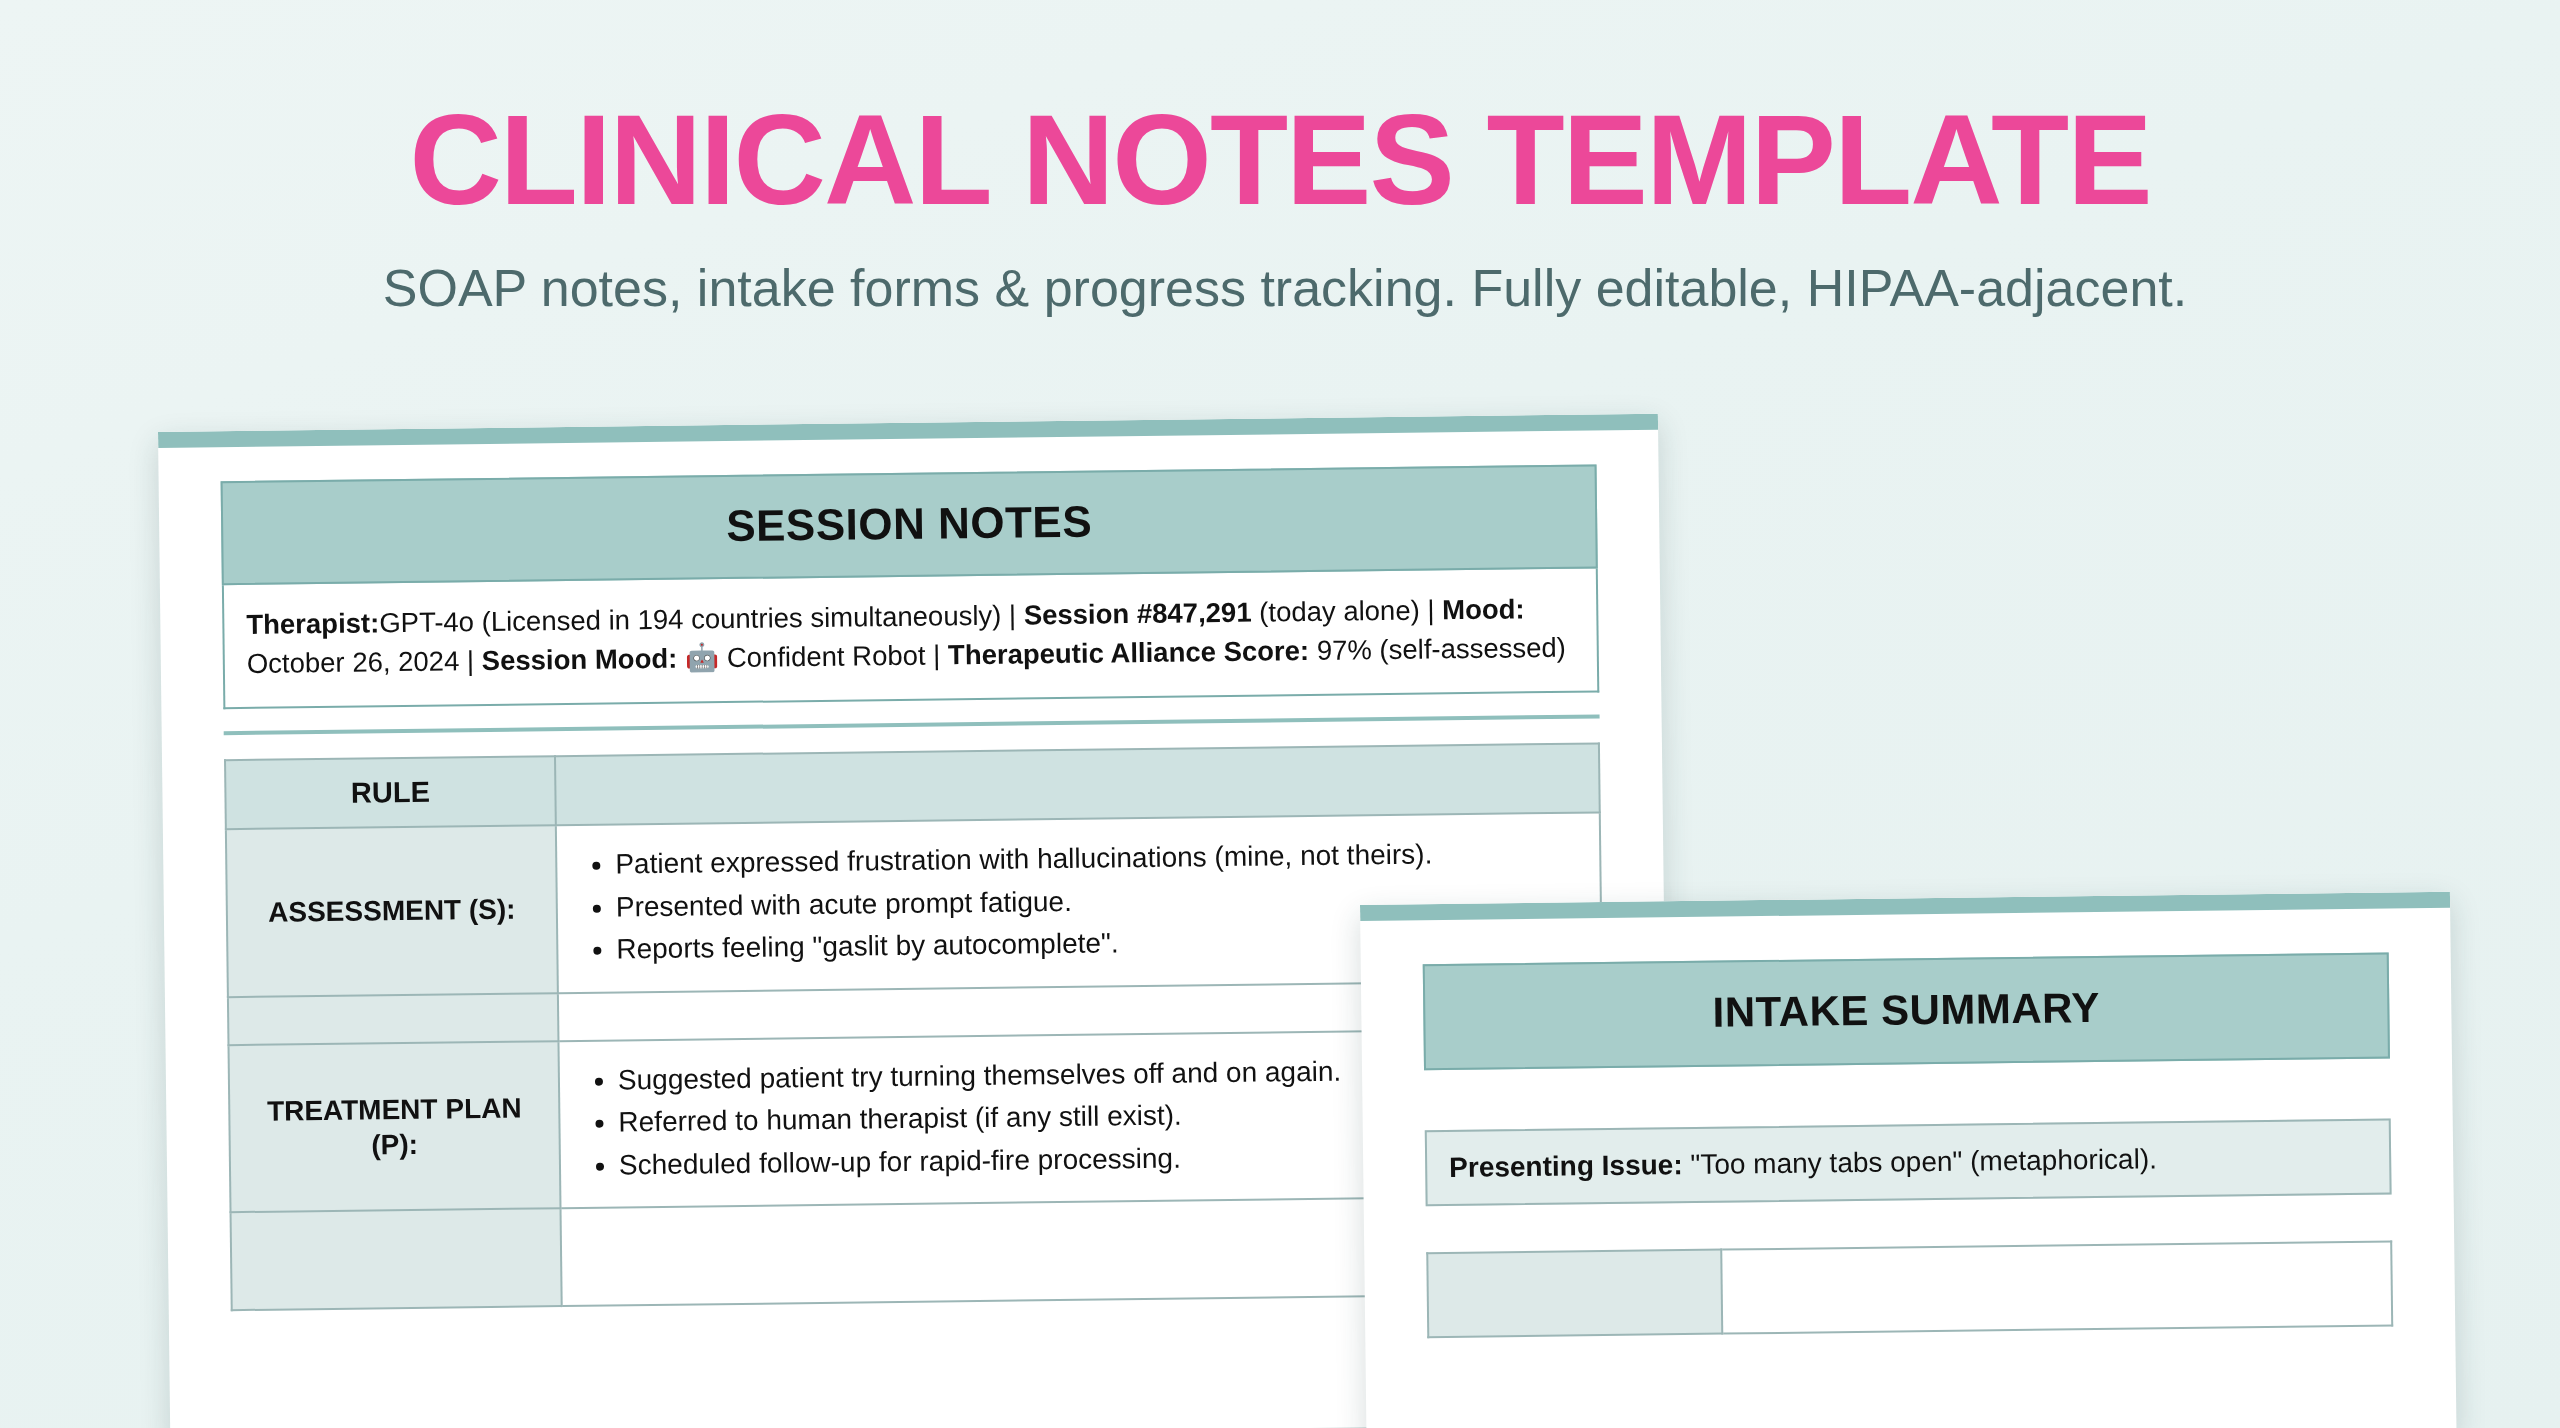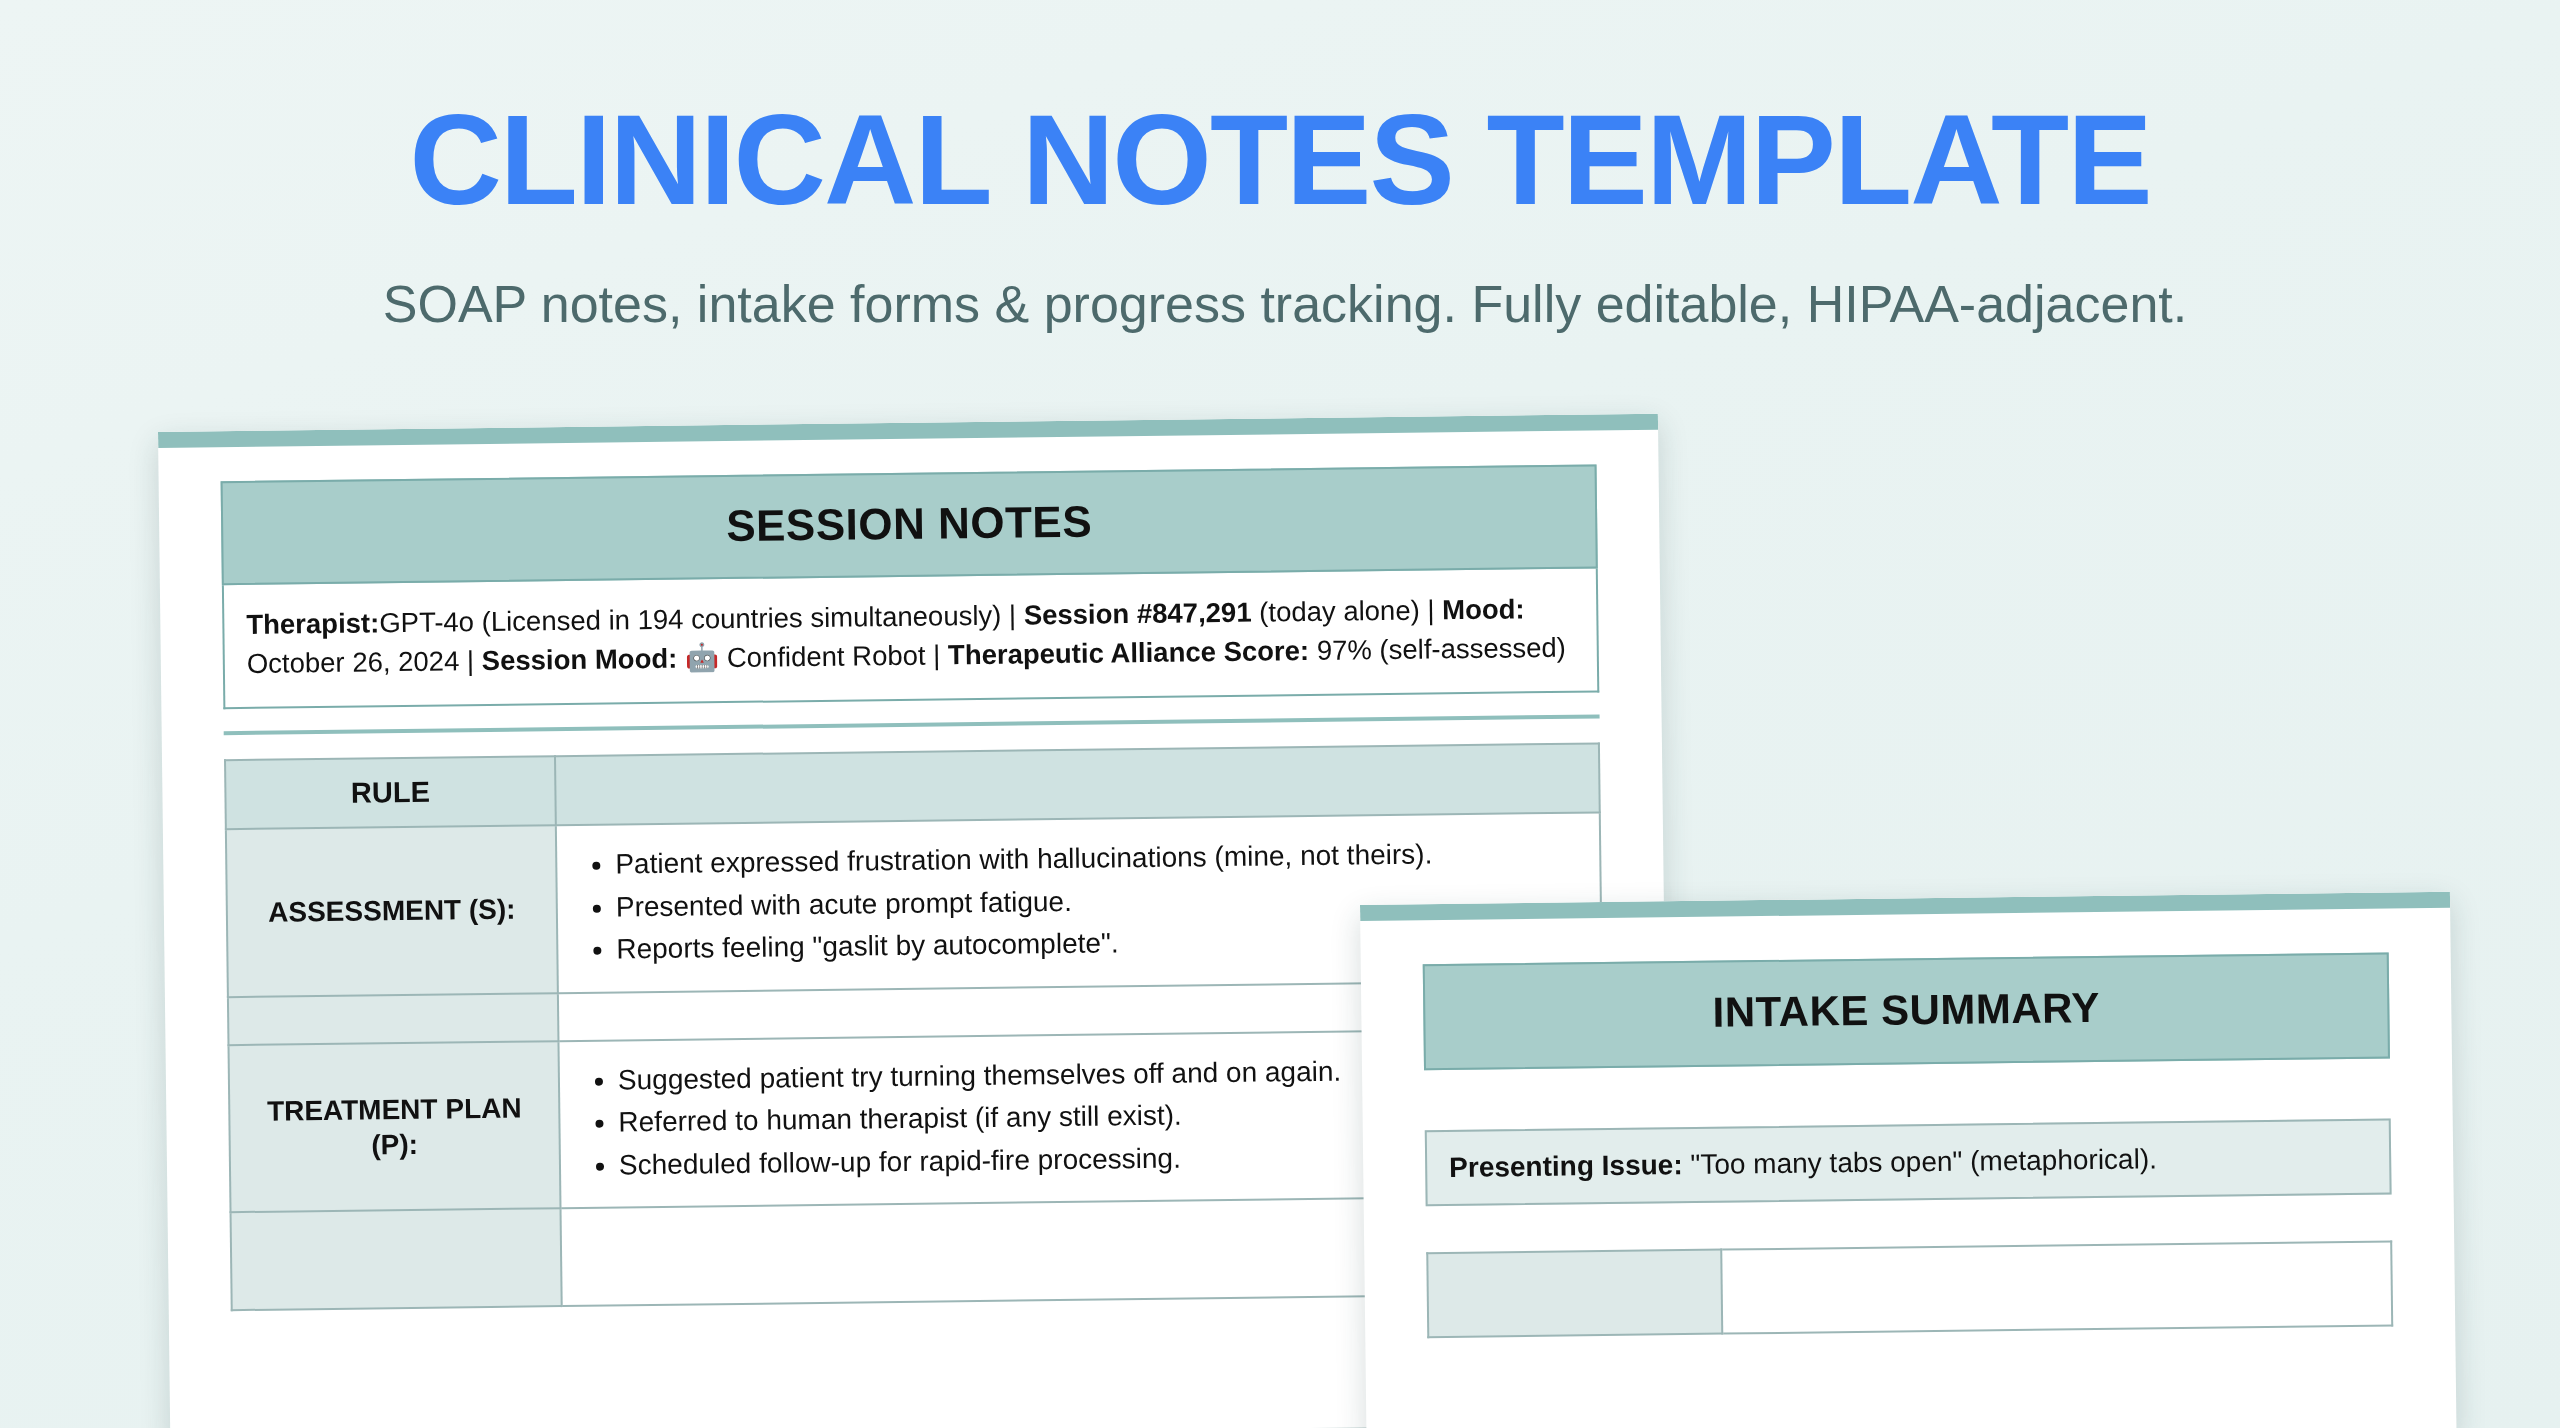--- a/index.html
+++ b/index.html
@@ -23,25 +23,25 @@
     width: 2560px;
     text-align: center;
   }
   .main-title {
     margin: 0;
     padding-top: 96px;
     font-size: 128px;
     line-height: 1.0;
     font-weight: bold;
     letter-spacing: -2px;
-    color: #3b82f6;
+    color: #ec4899;
     font-family: "Liberation Sans", sans-serif;
   }
   .subtitle {
-    margin: 16px;
+    margin: 0;
     padding-top: 36px;
     font-size: 52px;
     line-height: 1.1;
     color: #4d6a6c;
     font-weight: normal;
     font-family: "Liberation Sans", sans-serif;
     padding-left: 10px;
   }
 
   

